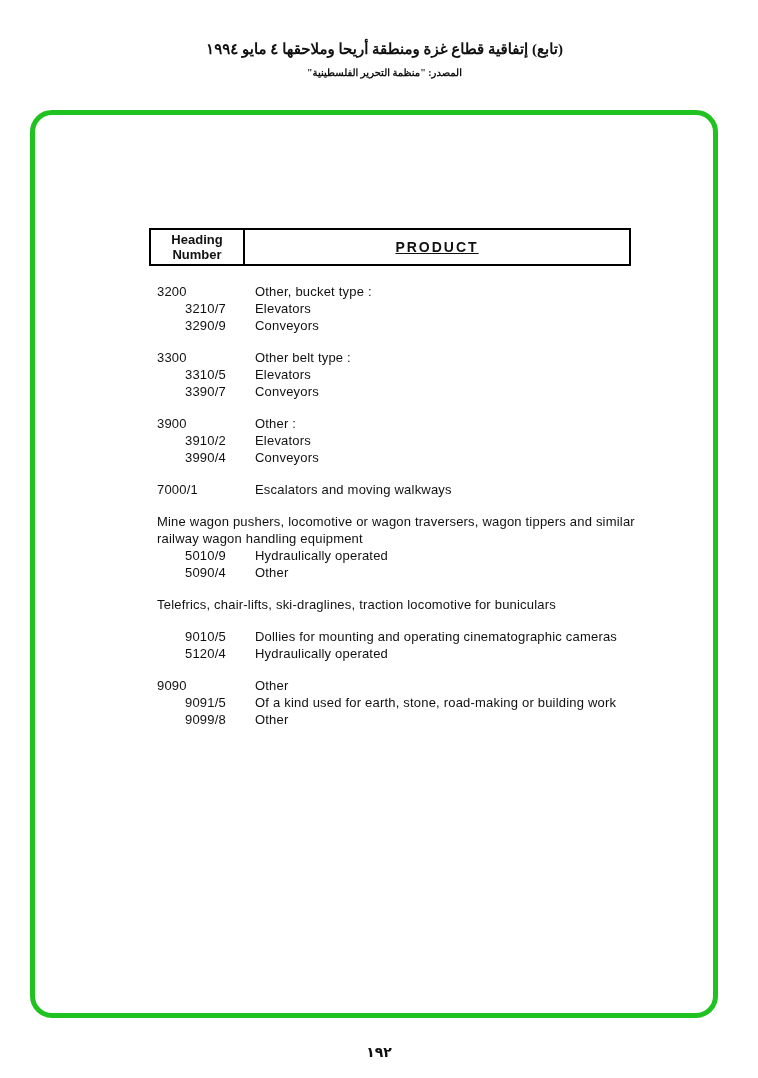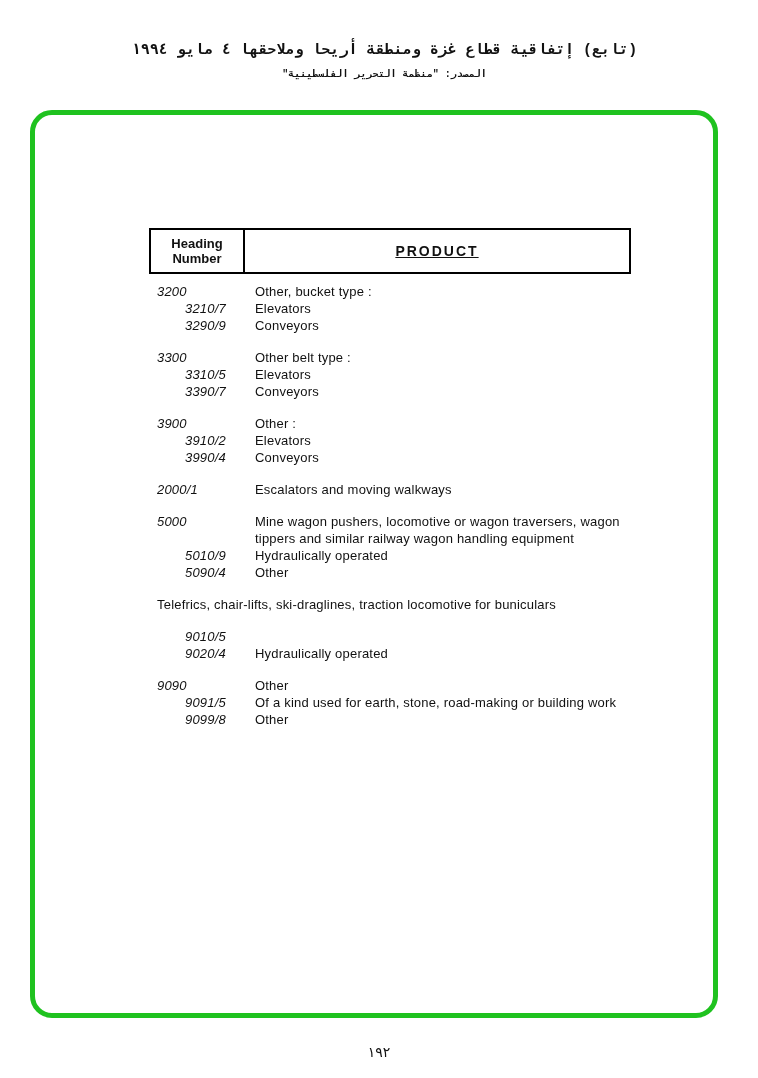--- a/index.html
+++ b/index.html
@@ -9,42 +9,42 @@
     font-family: "Liberation Sans", sans-serif;
     position: relative;
     color: #111;
   }
 
   
   .page-header {
     position: absolute; top: 40px; left: 0; right: 0;
     text-align: center;
     direction: rtl;
-    font-family: Liberation Mono, monospace;
+    font-family: Liberation Serif, serif;
     padding-left: 11px;
   }
   .title-ar { font-size: 15px; font-weight: bold; letter-spacing: 0.5px; }
   .source-ar { font-size: 10px; font-weight: bold; margin-top: 9px; }
 
   
   .page-frame {
     position: absolute;
     left: 30px; top: 110px;
     width: 688px; height: 908px;
     border: 5px solid #1fc21f;
     border-radius: 22px;
     background: #ffffff;
     box-sizing: border-box;
   }
 
   
   .table-header {
     position: absolute;
     left: 114px; top: 113px;
-    width: 482px; height: 46px;
+    width: 482px; height: 38px;
     border: 2px solid #000;
     display: flex;
     align-items: stretch;
     box-sizing: border-box;
     background: #fff;
   }
   .col-heading-cell {
     width: 94px;
     border-right: 2px solid #000;
     display: flex; align-items: center; justify-content: center;
@@ -70,32 +70,32 @@
     left: 122px; top: 168px;
     width: 482px;
   }
   .group { margin-bottom: 15px; }
   .row {
     display: flex;
     font-size: 13px;
     line-height: 17px;
     letter-spacing: 0.2px;
   }
-  .code { width: 98px; flex: none; box-sizing: border-box; white-space: nowrap; font-style: italic; }
+  .code { width: 98px; flex: none; box-sizing: border-box; white-space: nowrap; }
   .code.indent { padding-left: 28px; }
   .desc { flex: 1; }
 
   
   .page-number {
     position: absolute;
     left: 0; right: 0; bottom: 18px;
     text-align: center;
     font-family: "DejaVu Sans", sans-serif;
     font-size: 14px;
-    font-weight: normal;
+    font-weight: bold;
   }
 </style>
 </head>
 <body>
 
 <div class="page-header">
   <div class="title-ar">(تابع) إتفاقية قطاع غزة ومنطقة أريحا وملاحقها ٤ مايو ١٩٩٤</div>
   <div class="source-ar">المصدر:  "منظمة التحرير الفلسطينية"</div>
 </div>
 
@@ -143,49 +143,49 @@
     <span class="code indent">3910/2</span>
     <span class="desc">Elevators</span>
   </div>
         <div class="row">
     <span class="code indent">3990/4</span>
     <span class="desc">Conveyors</span>
   </div>
       </div>
       <div class="group">
         <div class="row">
-    <span class="code">2000/1</span>
+    <span class="code">7000/1</span>
     <span class="desc">Escalators and moving walkways</span>
   </div>
       </div>
       <div class="group">
         <div class="row">
-    <span class="code">5000</span>
     <span class="desc">Mine wagon pushers, locomotive or wagon traversers, wagon tippers and similar railway wagon handling equipment</span>
   </div>
         <div class="row">
     <span class="code indent">5010/9</span>
     <span class="desc">Hydraulically operated</span>
   </div>
         <div class="row">
     <span class="code indent">5090/4</span>
     <span class="desc">Other</span>
   </div>
       </div>
       <div class="group">
         <div class="row">
     <span class="desc">Telefrics, chair-lifts, ski-draglines, traction locomotive for buniculars</span>
   </div>
       </div>
       <div class="group">
         <div class="row">
     <span class="code indent">9010/5</span>
-  </div>
-        <div class="row">
-    <span class="code indent">9020/4</span>
+    <span class="desc">Dollies for mounting and operating cinematographic cameras</span>
+  </div>
+        <div class="row">
+    <span class="code indent">5120/4</span>
     <span class="desc">Hydraulically operated</span>
   </div>
       </div>
       <div class="group">
         <div class="row">
     <span class="code">9090</span>
     <span class="desc">Other</span>
   </div>
         <div class="row">
     <span class="code indent">9091/5</span>

